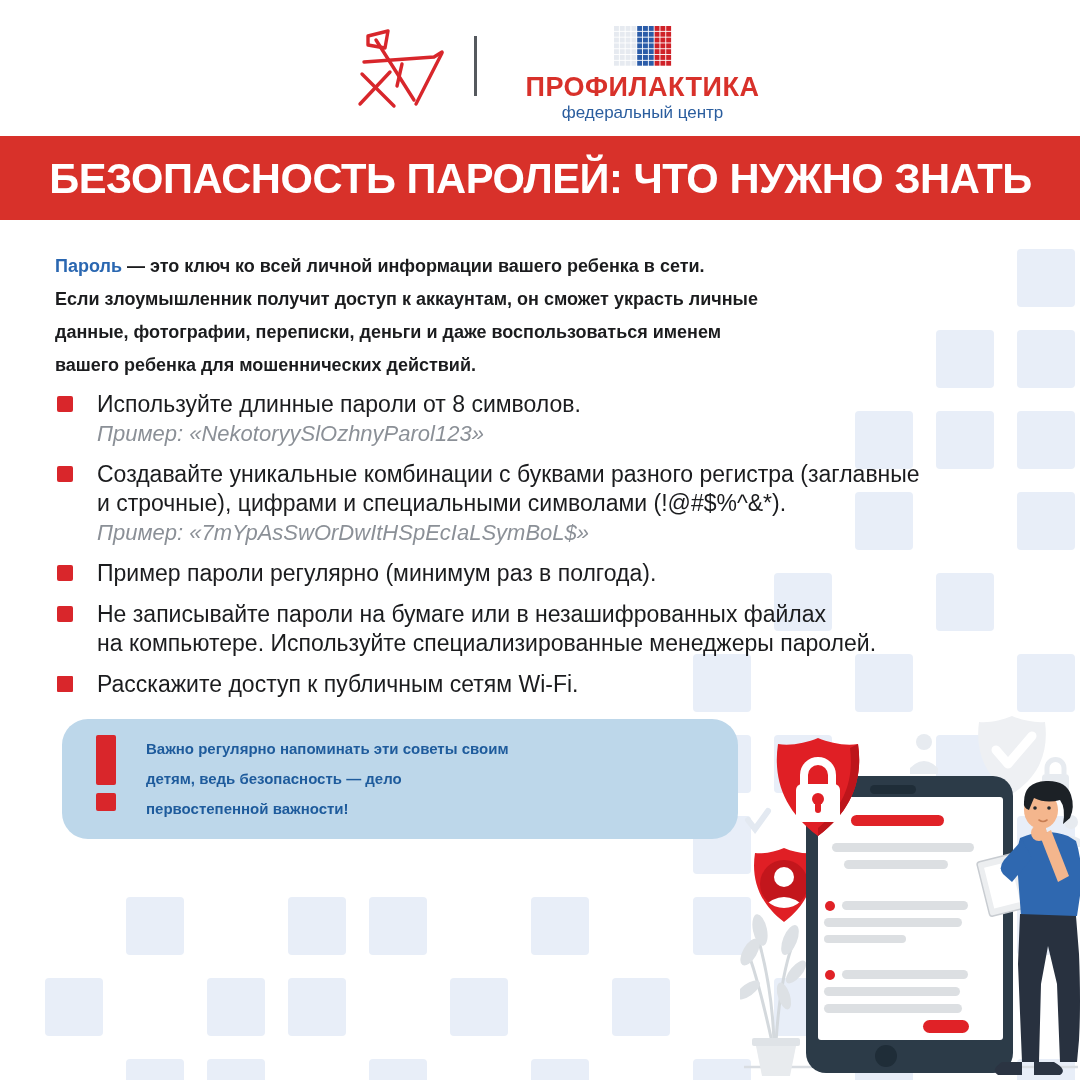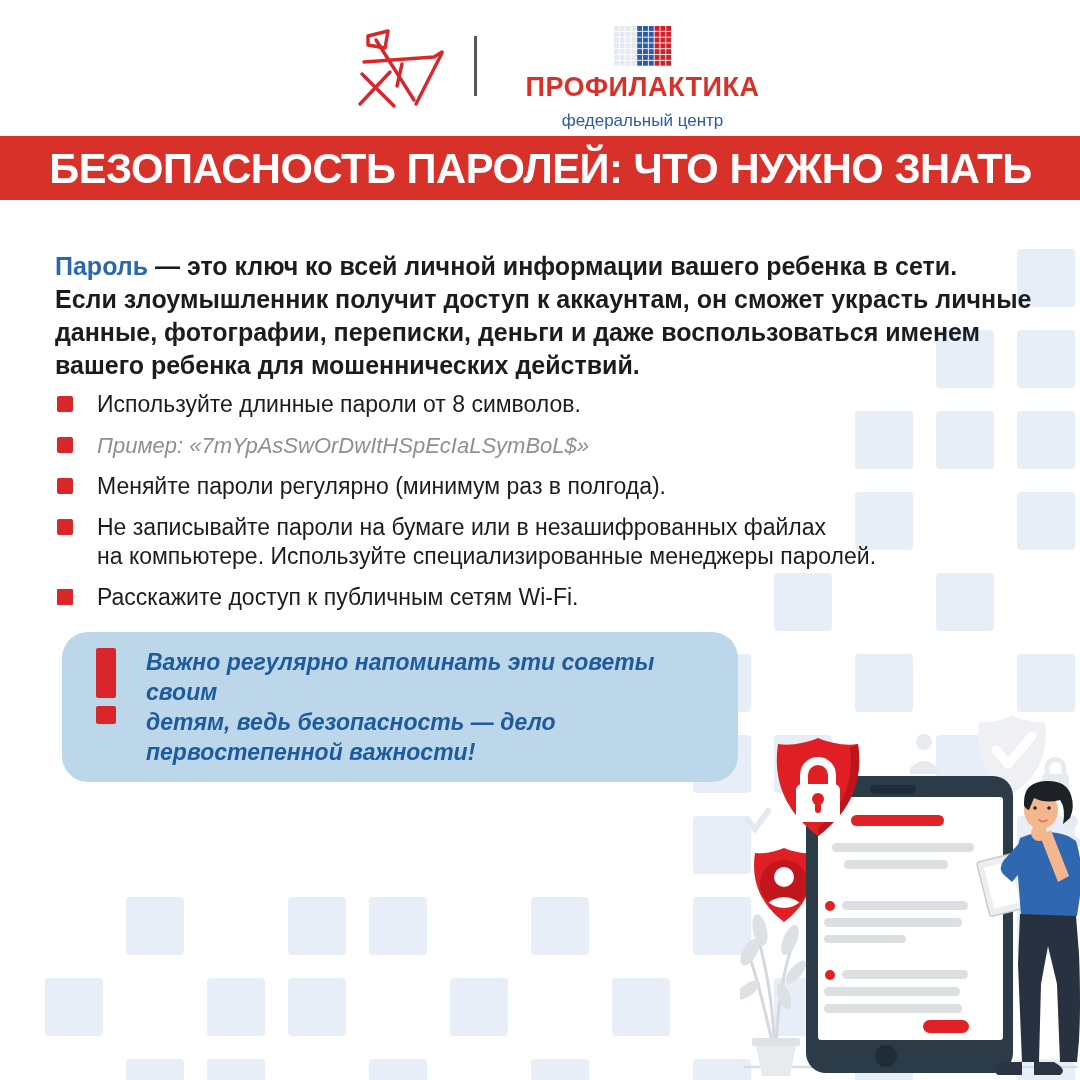--- a/index.html
+++ b/index.html
@@ -25,53 +25,53 @@
   
   .bg-pattern{position:absolute;inset:0;z-index:0;}
   .bg-tile{position:absolute;width:58px;height:58px;border-radius:4px;background:var(--tile);}
   
   .header{position:absolute;left:0;top:0;width:1080px;height:112px;z-index:2;}
   .chair-logo{position:absolute;left:352px;top:22px;}
   .brand-divider{position:absolute;left:474px;top:36px;width:3px;height:60px;background:#55595e;}
   .brand-block{position:absolute;left:505px;top:26px;width:275px;text-align:center;}
   .brand-mosaic{display:block;margin:0 auto;}
   .brand-title{margin-top:5px;font-size:27px;font-weight:bold;color:var(--brand-red);letter-spacing:.5px;}
-  .brand-subtitle{margin-top:8px;font-size:17px;color:var(--brand-blue);text-align:center;}
+  .brand-subtitle{margin-top:0;font-size:17px;color:var(--brand-blue);text-align:center;}
   
   .banner{
-    position:absolute;left:0;top:136px;width:1080px;height:64px;
+    position:absolute;left:0;top:136px;width:1080px;height:84px;
     background:var(--brand-red);z-index:2;
     display:flex;align-items:center;justify-content:center;
   }
   .banner-title{
     color:#fff;font-weight:bold;font-size:43px;letter-spacing:-.5px;
     white-space:nowrap;transform:scaleX(.97);
   }
   
   .content{position:absolute;left:55px;top:250px;width:995px;z-index:3;}
-  .intro{font-size:25px;font-weight:bold;line-height:33px;white-space:pre-line;margin-bottom:8px;}
+  .intro{font-size:18px;font-weight:bold;line-height:33px;white-space:pre-line;margin-bottom:8px;}
   .intro .lead{color:var(--accent-blue);}
   .tips{list-style:none;}
   .tip{position:relative;padding-left:42px;margin-bottom:12px;font-size:23px;line-height:29px;}
   .tip .bullet{
     position:absolute;left:2px;top:6px;width:16px;height:16px;border-radius:2px;
     background:var(--bullet-red);
   }
   .tip-text{white-space:pre-line;color:var(--ink);}
   .tip-example{display:block;font-style:italic;color:var(--example-gray);font-size:22px;line-height:29px;}
   
   .callout{
     position:relative;margin:20px 0 0 7px;width:676px;min-height:112px;
     background:var(--callout-bg);border-radius:26px;
     padding:15px 30px 15px 84px;
   }
   .excl{position:absolute;left:34px;top:16px;width:20px;height:78px;}
   .excl .bar{position:absolute;left:0;top:0;width:20px;height:50px;background:var(--bullet-red);border-radius:2px;}
   .excl .dot{position:absolute;left:0;top:58px;width:20px;height:18px;background:var(--bullet-red);border-radius:2px;}
-  .callout-text{font-size:23px;line-height:30px;font-weight:bold;color:var(--callout-text);white-space:pre-line;font-style:italic;}
+  .callout-text{font-size:15px;line-height:30px;font-weight:bold;color:var(--callout-text);white-space:pre-line;}
   
   .illustration{position:absolute;left:740px;top:690px;width:340px;height:390px;z-index:2;}
 </style>
 </head>
 <body>
 
 <div class="bg-pattern" id="bgPattern">
     <div class="bg-tile" style="left: 1017px; top: 249px;"></div>
     <div class="bg-tile" style="left: 936px; top: 330px;"></div>
     <div class="bg-tile" style="left: 1017px; top: 330px;"></div>
@@ -212,28 +212,31 @@
 <div class="content">
   <p class="intro"><span class="lead">Пароль</span><span> — это ключ ко всей личной информации вашего ребенка в сети.
 Если злоумышленник получит доступ к аккаунтам, он сможет украсть личные
 данные, фотографии, переписки, деньги и даже воспользоваться именем
 вашего ребенка для мошеннических действий.</span></p>
 
   <ul class="tips">
     <li class="tip">
       <span class="bullet"></span>
       <span class="tip-text">Используйте длинные пароли от 8 символов.</span>
-    </li>
-    <li class="tip">
-      <span class="bullet"></span>
+      <span class="tip-example">Пример: «NekotoryySlOzhnyParol123»</span>
+    </li>
+    <li class="tip">
+      <span class="bullet"></span>
+      <span class="tip-text">Создавайте уникальные комбинации с буквами разного регистра (заглавные
+и строчные), цифрами и специальными символами (!@#$%^&amp;*).</span>
       <span class="tip-example">Пример: «7mYpAsSwOrDwItHSpEcIaLSymBoL$»</span>
     </li>
     <li class="tip">
       <span class="bullet"></span>
-      <span class="tip-text">Меняйте пароли регулярно (минимум раз в полгода).</span>
+      <span class="tip-text">Пример пароли регулярно (минимум раз в полгода).</span>
     </li>
     <li class="tip">
       <span class="bullet"></span>
       <span class="tip-text">Не записывайте пароли на бумаге или в незашифрованных файлах
 на компьютере. Используйте специализированные менеджеры паролей.</span>
     </li>
     <li class="tip">
       <span class="bullet"></span>
     </li>
     <li class="tip">

